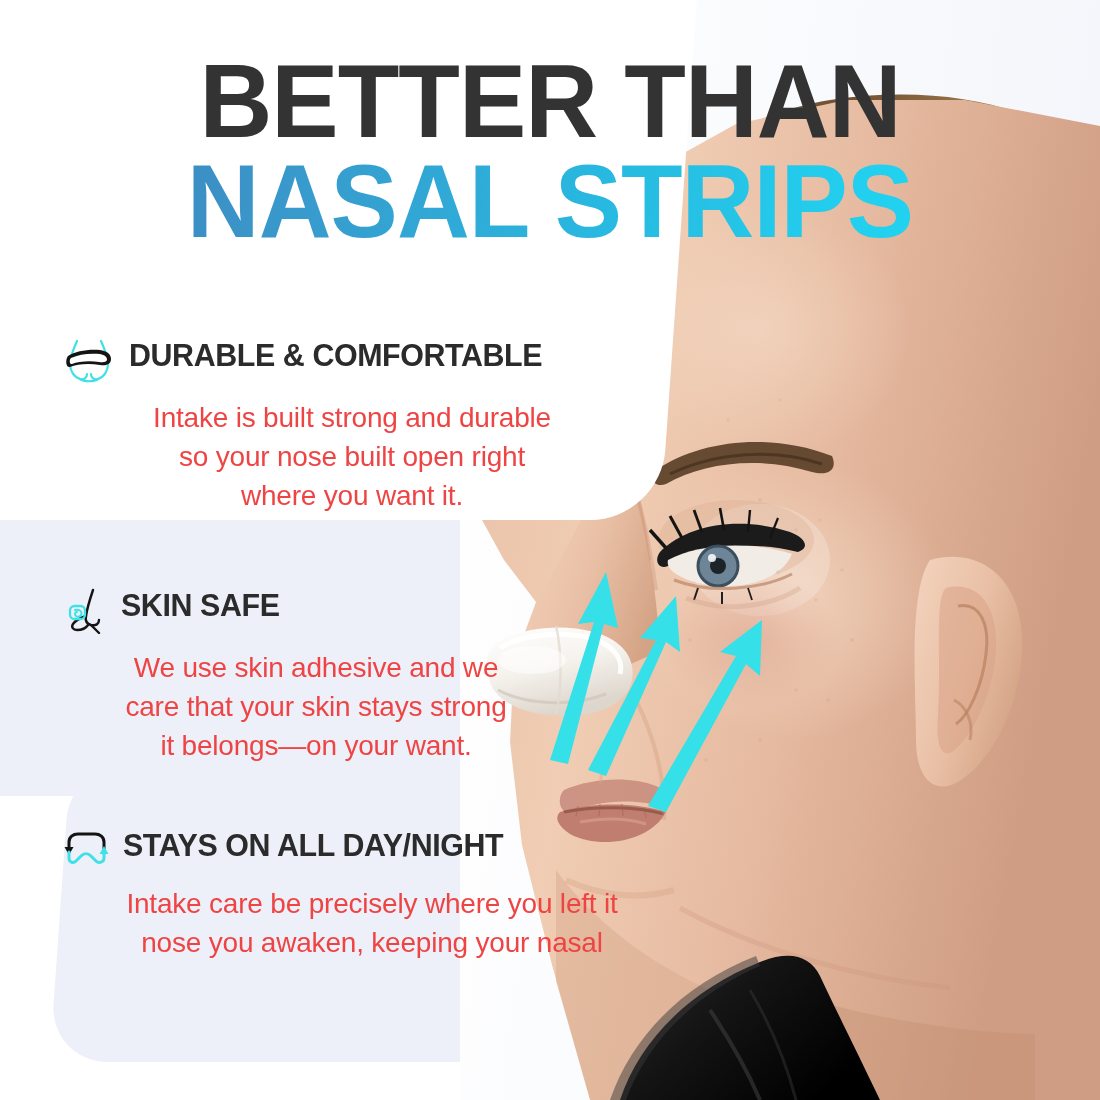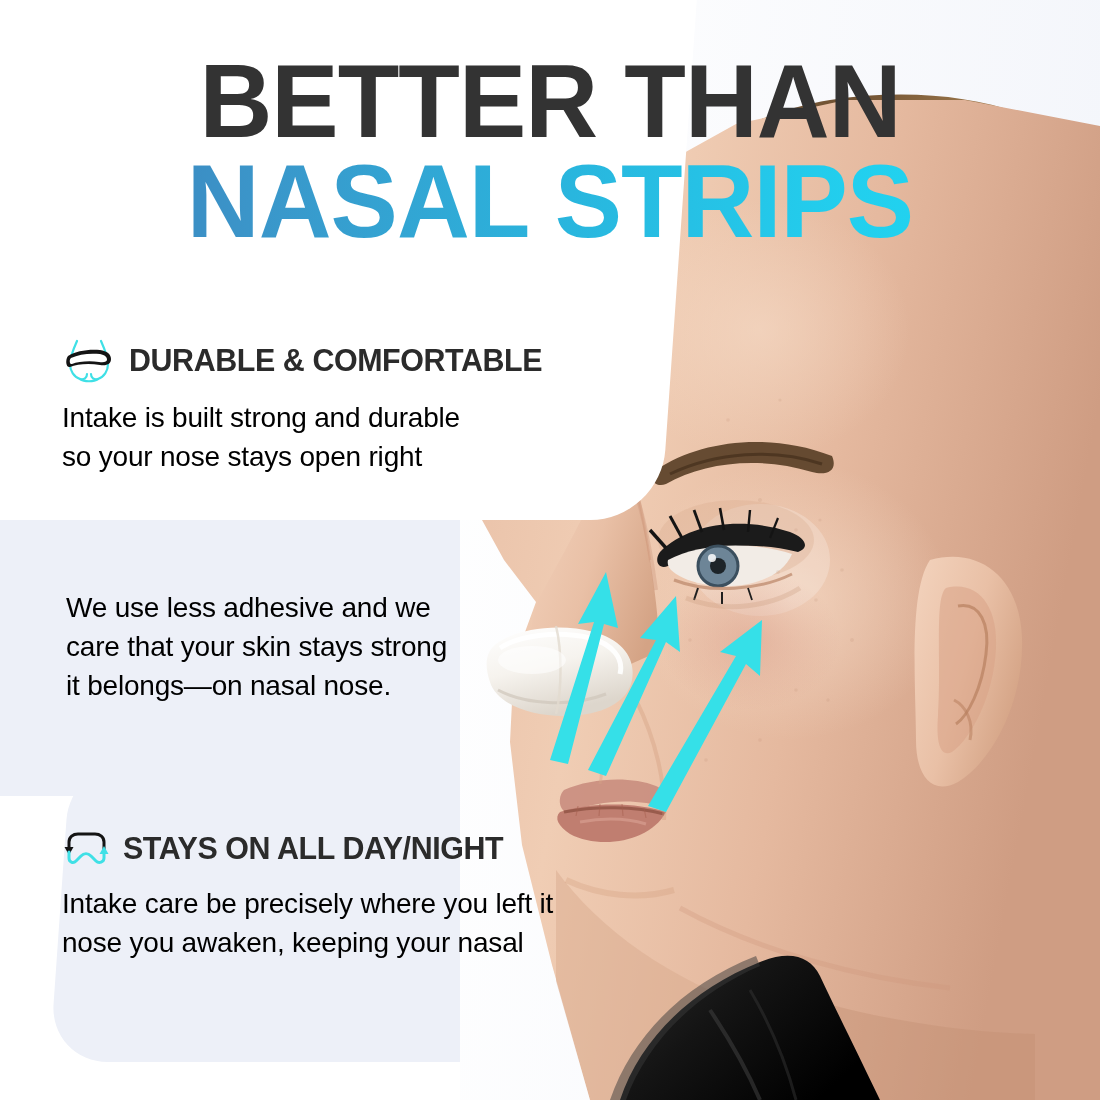--- a/index.html
+++ b/index.html
@@ -35,28 +35,28 @@
           background-image:linear-gradient(95deg,#3b7cb8 0%,#3b95c9 22%,#29b6de 52%,#22cfee 78%,#1fd9f2 100%);
           -webkit-background-clip:text; background-clip:text; color:transparent;
           -webkit-text-fill-color:transparent; }
 
   
   .feature { position:absolute; z-index:7; }
   #feature-0 { left:62px; top:338px; width:580px; }
   #feature-1 { left:66px; top:588px; width:500px; }
   #feature-2 { left:62px; top:828px; width:620px; }
 
-  .f-head { display:flex; align-items:center; gap:13px; margin-bottom:14px; }
+  .f-head { display:flex; gap:13px; margin-bottom:14px; }
   .f-icon { flex:0 0 auto; width:54px; height:46px; display:block; }
   #feature-1 .f-icon { width:42px; height:46px; }
   #feature-2 .f-icon { width:48px; height:42px; }
   .f-title { font-weight:700; font-size:31px; color:#2b2b2b; letter-spacing:-0.4px;
              white-space:nowrap; font-family:"Liberation Sans Narrow","Liberation Sans", sans-serif;
              transform:scaleX(0.98); transform-origin:left center; }
-  .f-body { font-size:28px; line-height:1.40; color:#000000; letter-spacing:-0.2px; }
+  .f-body { font-size:28px; line-height:1.40; color:#ef4444; letter-spacing:-0.2px;text-align:center; }
   .f-body span { display:block; white-space:nowrap; }
 </style>
 </head>
 <body>
 
 <div id="stage">
 
   <div id="photo">
     <svg viewBox="0 0 640 1100" xmlns="http://www.w3.org/2000/svg" aria-hidden="true">
       <defs>
@@ -309,29 +309,45 @@
                  C 49 26 45 28 38 27 C 27 25 15 26 8 29
                  C 4 30 3 22 6 18 Z" fill="#141414"></path>
         <path d="M 9 20 C 17 16 28 15 38 16 C 43 17 45 19 45 21.5
                  C 45 24 42 24.6 37 24 C 27 22.6 16 23.6 10 26
                  C 7.5 27 7 21.5 9 20 Z" fill="#ffffff"></path>
       </svg>
       <div class="f-title">DURABLE &amp; COMFORTABLE</div>
     </div>
     <div class="f-body">
       <span>Intake is built strong and durable</span>
-      <span>so your nose stays open right</span>
+      <span>so your nose built open right</span>
+      <span>where you want it.</span>
     </div>
   </div>
 
   <div class="feature" id="feature-1">
+    <div class="f-head">
+      <svg class="f-icon" viewBox="0 0 42 46" xmlns="http://www.w3.org/2000/svg">
+
+        <path d="M 27 2 C 24 11 21 21 20 28 C 19 33 21 36 25 37
+                 C 30 38 33 36 33 32" stroke="#141414" stroke-width="2.4" fill="none" stroke-linecap="round"></path>
+        <path d="M 20 28 C 14 30 9 33 7 36 C 5 39 7 42 11 42
+                 C 16 42 20 40 22 37" stroke="#141414" stroke-width="2.4" fill="none" stroke-linecap="round"></path>
+        <path d="M 25 37 C 28 40 31 43 33 45" stroke="#141414" stroke-width="2.4" fill="none" stroke-linecap="round"></path>
+
+        <rect x="4" y="18" width="15" height="13" rx="4.5" fill="none" stroke="#3fe0e6" stroke-width="2.3"></rect>
+        <path d="M 9 22 C 13 21 16 23 15.5 26 C 15 29 11 29.5 9.5 27.5
+                 C 8.5 26 9 24 11 24" stroke="#3fe0e6" stroke-width="2" fill="none" stroke-linecap="round"></path>
+      </svg>
+      <div class="f-title">SKIN SAFE</div>
+    </div>
     <div class="f-body">
-      <span>We use less adhesive and we</span>
+      <span>We use skin adhesive and we</span>
       <span>care that your skin stays strong</span>
-      <span>it belongs—on nasal nose.</span>
+      <span>it belongs—on your want.</span>
     </div>
   </div>
 
   <div class="feature" id="feature-2">
     <div class="f-head">
       <svg class="f-icon" viewBox="0 0 48 42" xmlns="http://www.w3.org/2000/svg">
 
         <path d="M 7 22 L 7 14 C 7 9 11 6 16 6 L 33 6 C 38 6 42 9 42 14 L 42 22" stroke="#141414" stroke-width="3" fill="none" stroke-linecap="round"></path>
         <path d="M 7 27 L 2.5 19 L 11.5 19 Z" fill="#141414"></path>
 

